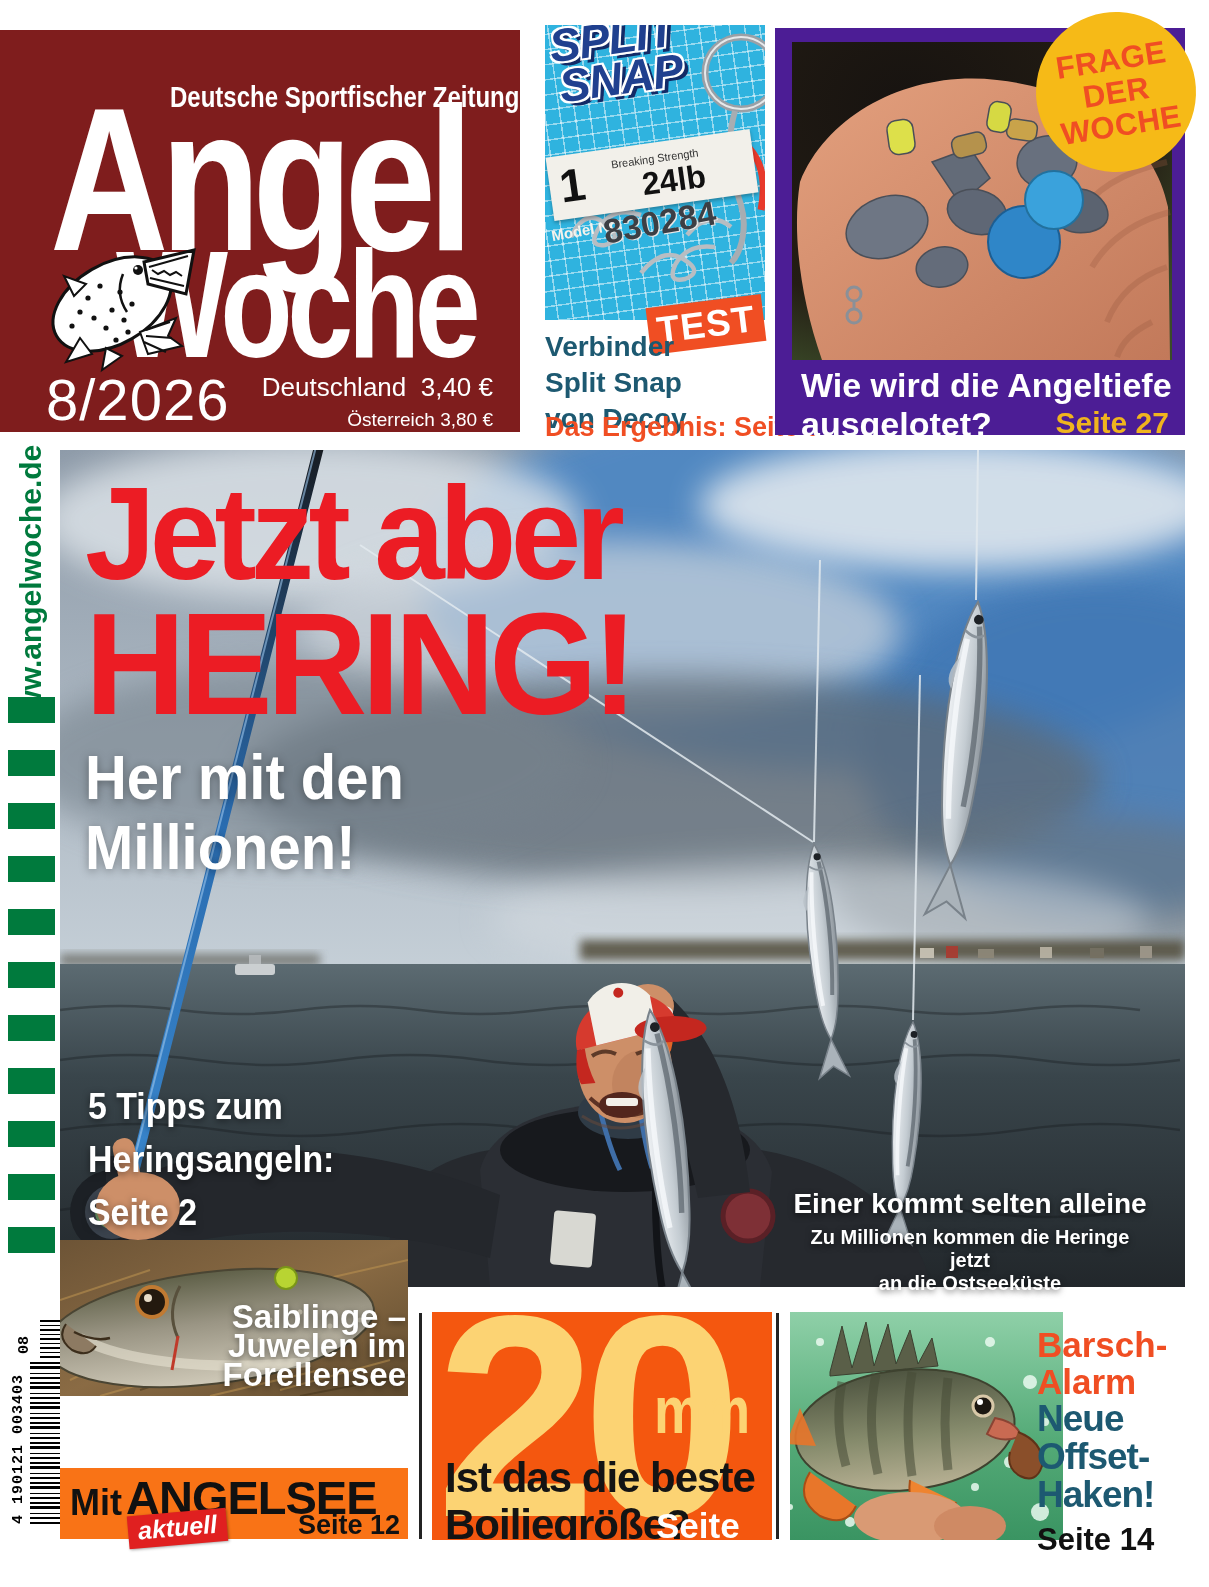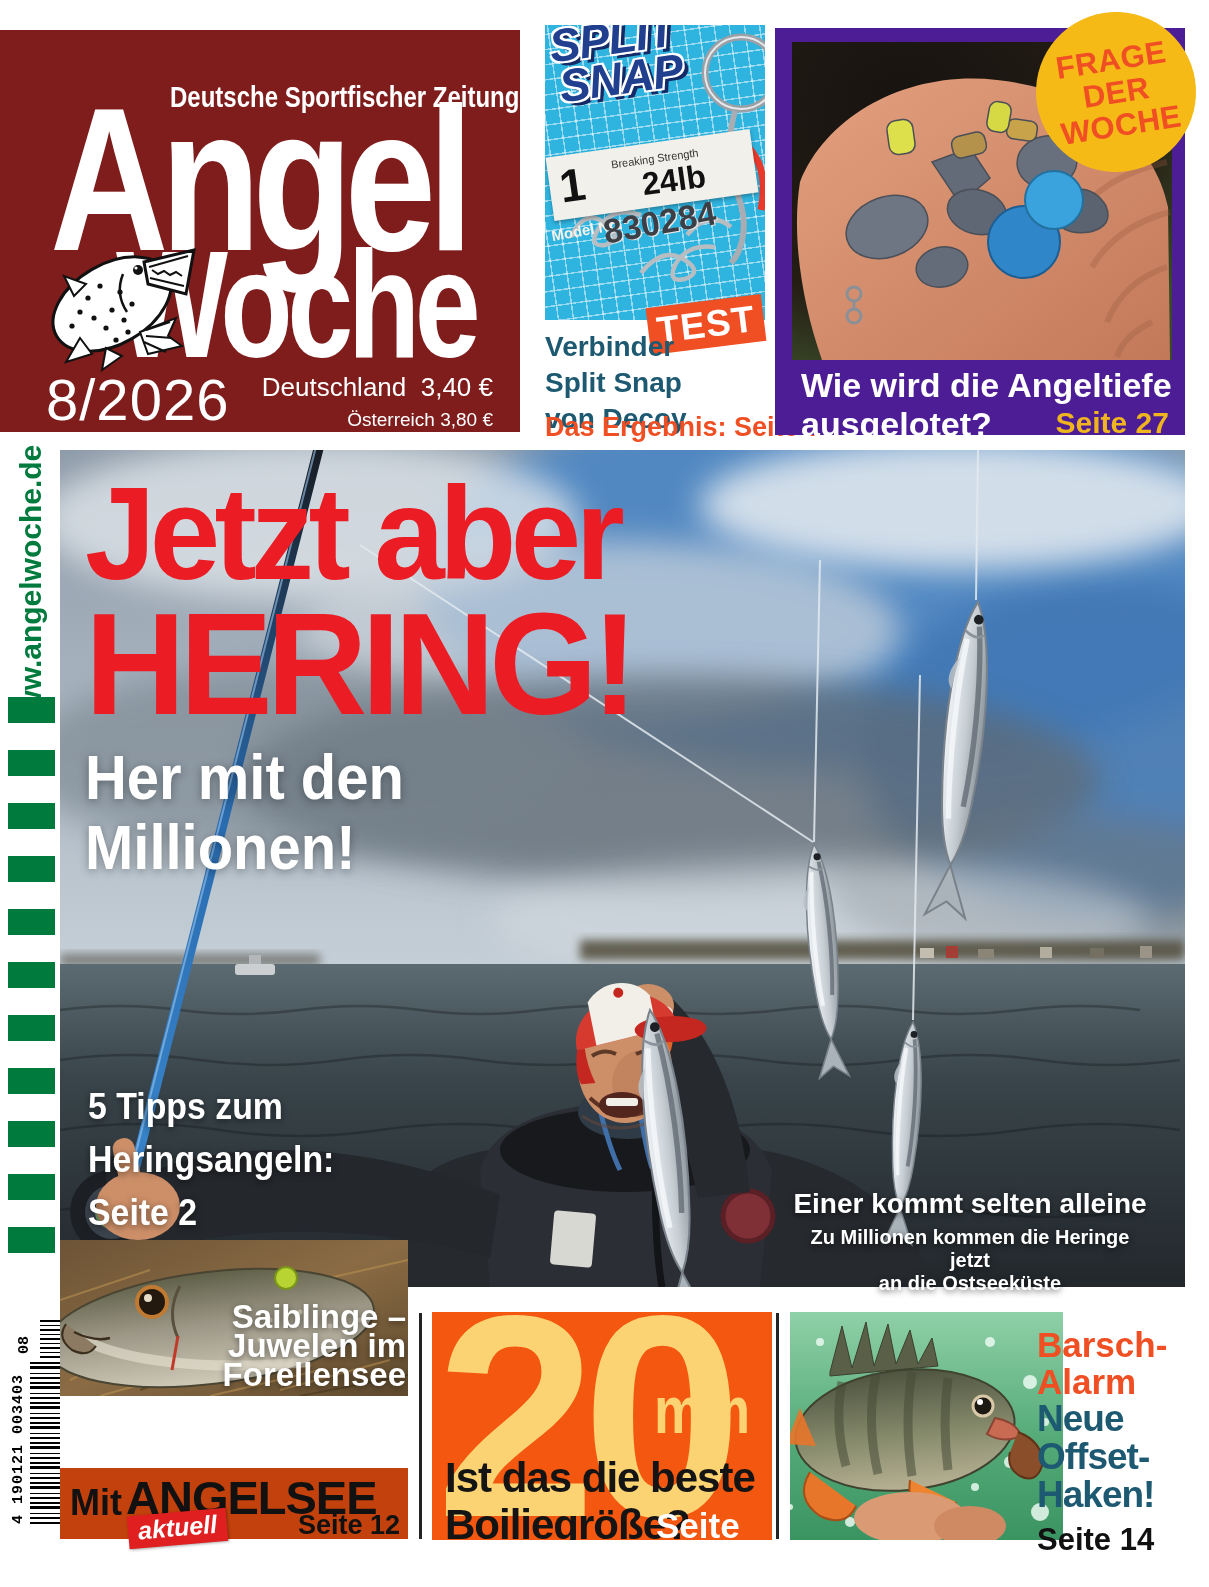--- a/index.html
+++ b/index.html
@@ -391,21 +391,21 @@
           <circle cx="200" cy="100" r="2.5"></circle>
           <circle cx="300" cy="80" r="2.5"></circle>
       </g>
     </svg>
     <div class="abs white b" style="left:96px;top:62px;width:250px;text-align:right;font-size:33px;line-height:29px;text-shadow:0 2px 6px rgba(0,0,0,.45)">
       <div>Saiblinge –</div>
       <div>Juwelen im</div>
       <div>Forellensee</div>
     </div>
   </div>
-  <div class="abs" style="left:60px;top:1468px;width:348px;height:71px;background:#c2410c">
+  <div class="abs" style="left:60px;top:1468px;width:348px;height:71px;background:#f97316">
     <span class="abs" style="left:10px;top:14px;font-size:36px;font-weight:bold;color:#111">Mit</span>
     <span class="abs" style="left:66px;top:2px;font-size:47px;font-weight:bold;letter-spacing:-1px;color:#111">ANGELSEE</span>
     <span class="abs" style="left:68px;top:44px;background:#e02020;color:#fff;font-size:25px;font-weight:bold;font-style:italic;
           padding:1px 10px 3px;transform:rotate(-5deg);box-shadow:1px 1px 3px rgba(0,0,0,.35)">aktuell</span>
     <span class="abs" style="right:8px;top:42px;font-size:27px;font-weight:bold;color:#111">Seite 12</span>
   </div>
 
   <div class="abs sep" style="left:419px;top:1313px;height:226px"></div>
 
   <div class="abs" id="boilie-box">

